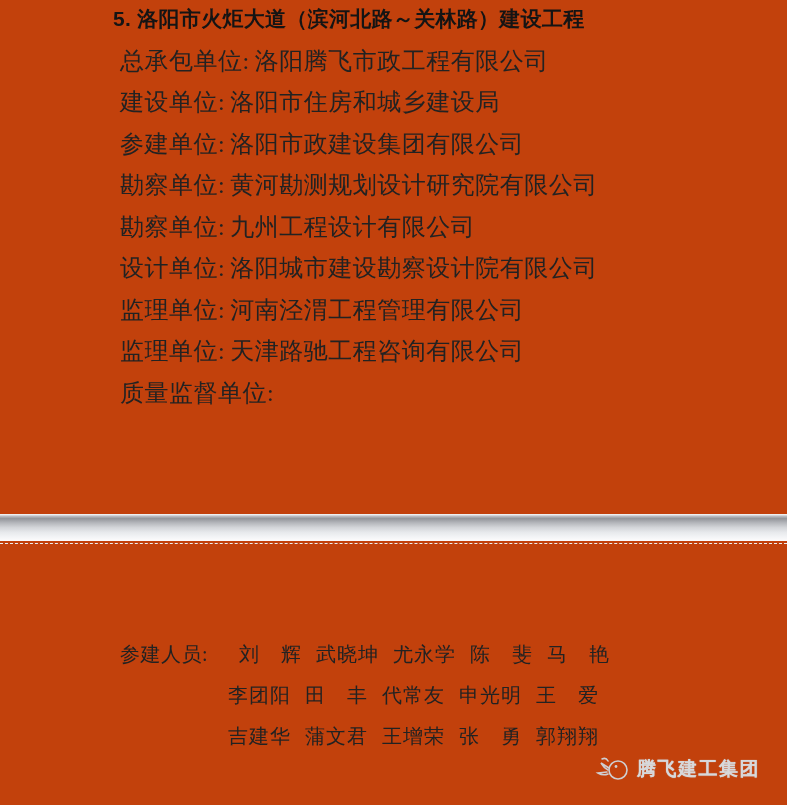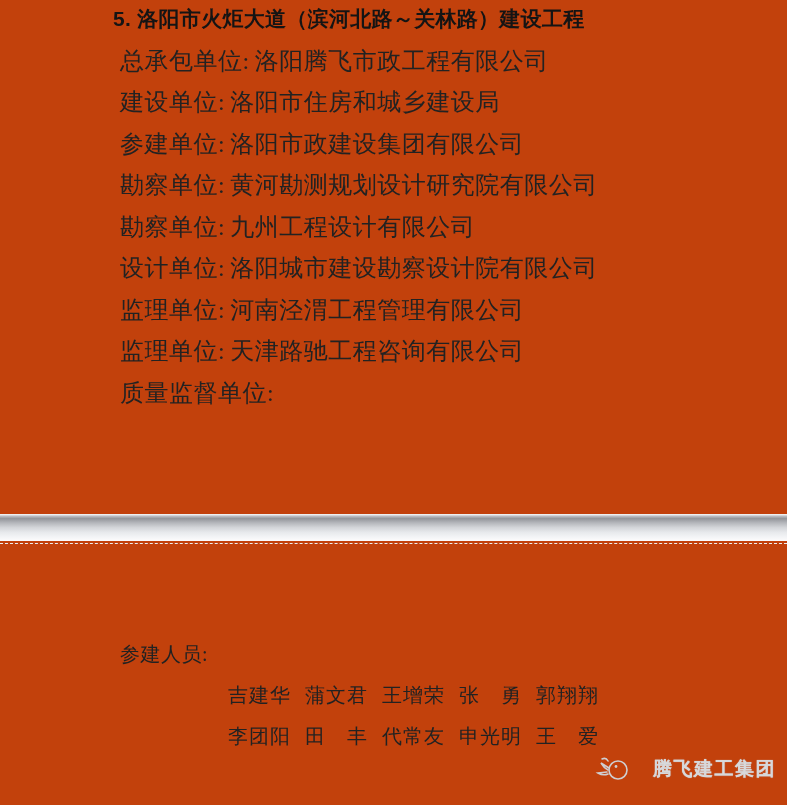--- a/index.html
+++ b/index.html
@@ -84,21 +84,21 @@
     gap: 14px;
     letter-spacing: 1px;
   }
   .people-row.indented { padding-left: 108px; }
 
   .watermark {
     position: absolute;
     left: 594px; top: 753px;
     display: flex;
     align-items: center;
-    gap: 21px;
+    gap: 5px;
   }
   .watermark-text {
     font-family: "Liberation Sans", sans-serif;
     font-size: 19px;
     font-weight: bold;
     letter-spacing: 1.5px;
     color: #d8d8da;
     text-shadow: 0 0 1px #c9c9cc;
     white-space: nowrap;
   }
@@ -147,37 +147,44 @@
       <span>质量监督单位:</span>
     </div>
   </div>
 
   <div class="page-divider"></div>
   <div class="page-divider-sub"></div>
 
   <div class="people">
     <div class="people-row">
       <span class="people-label">参建人员:</span>
+      <span class="names">
+        <span>刘　辉</span>
+        <span>武晓坤</span>
+        <span>尤永学</span>
+        <span>陈　斐</span>
+        <span>马　艳</span>
+      </span>
+    </div>
+    <div class="people-row indented">
+      <span class="names">
+        <span>李团阳</span>
+        <span>田　丰</span>
+        <span>代常友</span>
+        <span>申光明</span>
+        <span>王　爱</span>
+      </span>
     </div>
     <div class="people-row indented">
       <span class="names">
         <span>吉建华</span>
         <span>蒲文君</span>
         <span>王增荣</span>
         <span>张　勇</span>
         <span>郭翔翔</span>
-      </span>
-    </div>
-    <div class="people-row indented">
-      <span class="names">
-        <span>李团阳</span>
-        <span>田　丰</span>
-        <span>代常友</span>
-        <span>申光明</span>
-        <span>王　爱</span>
       </span>
     </div>
   </div>
 
   <div class="watermark">
     <svg width="38" height="32" viewBox="0 0 38 32">
       <g fill="none" stroke="#cfcfd2" stroke-width="1.6" stroke-linecap="round">
         <circle cx="24" cy="17" r="9"></circle>
         <path d="M15 15 L7 10 Q10 15 14 17"></path>
         <path d="M13 19 L4 20 Q9 23 14 21"></path>

